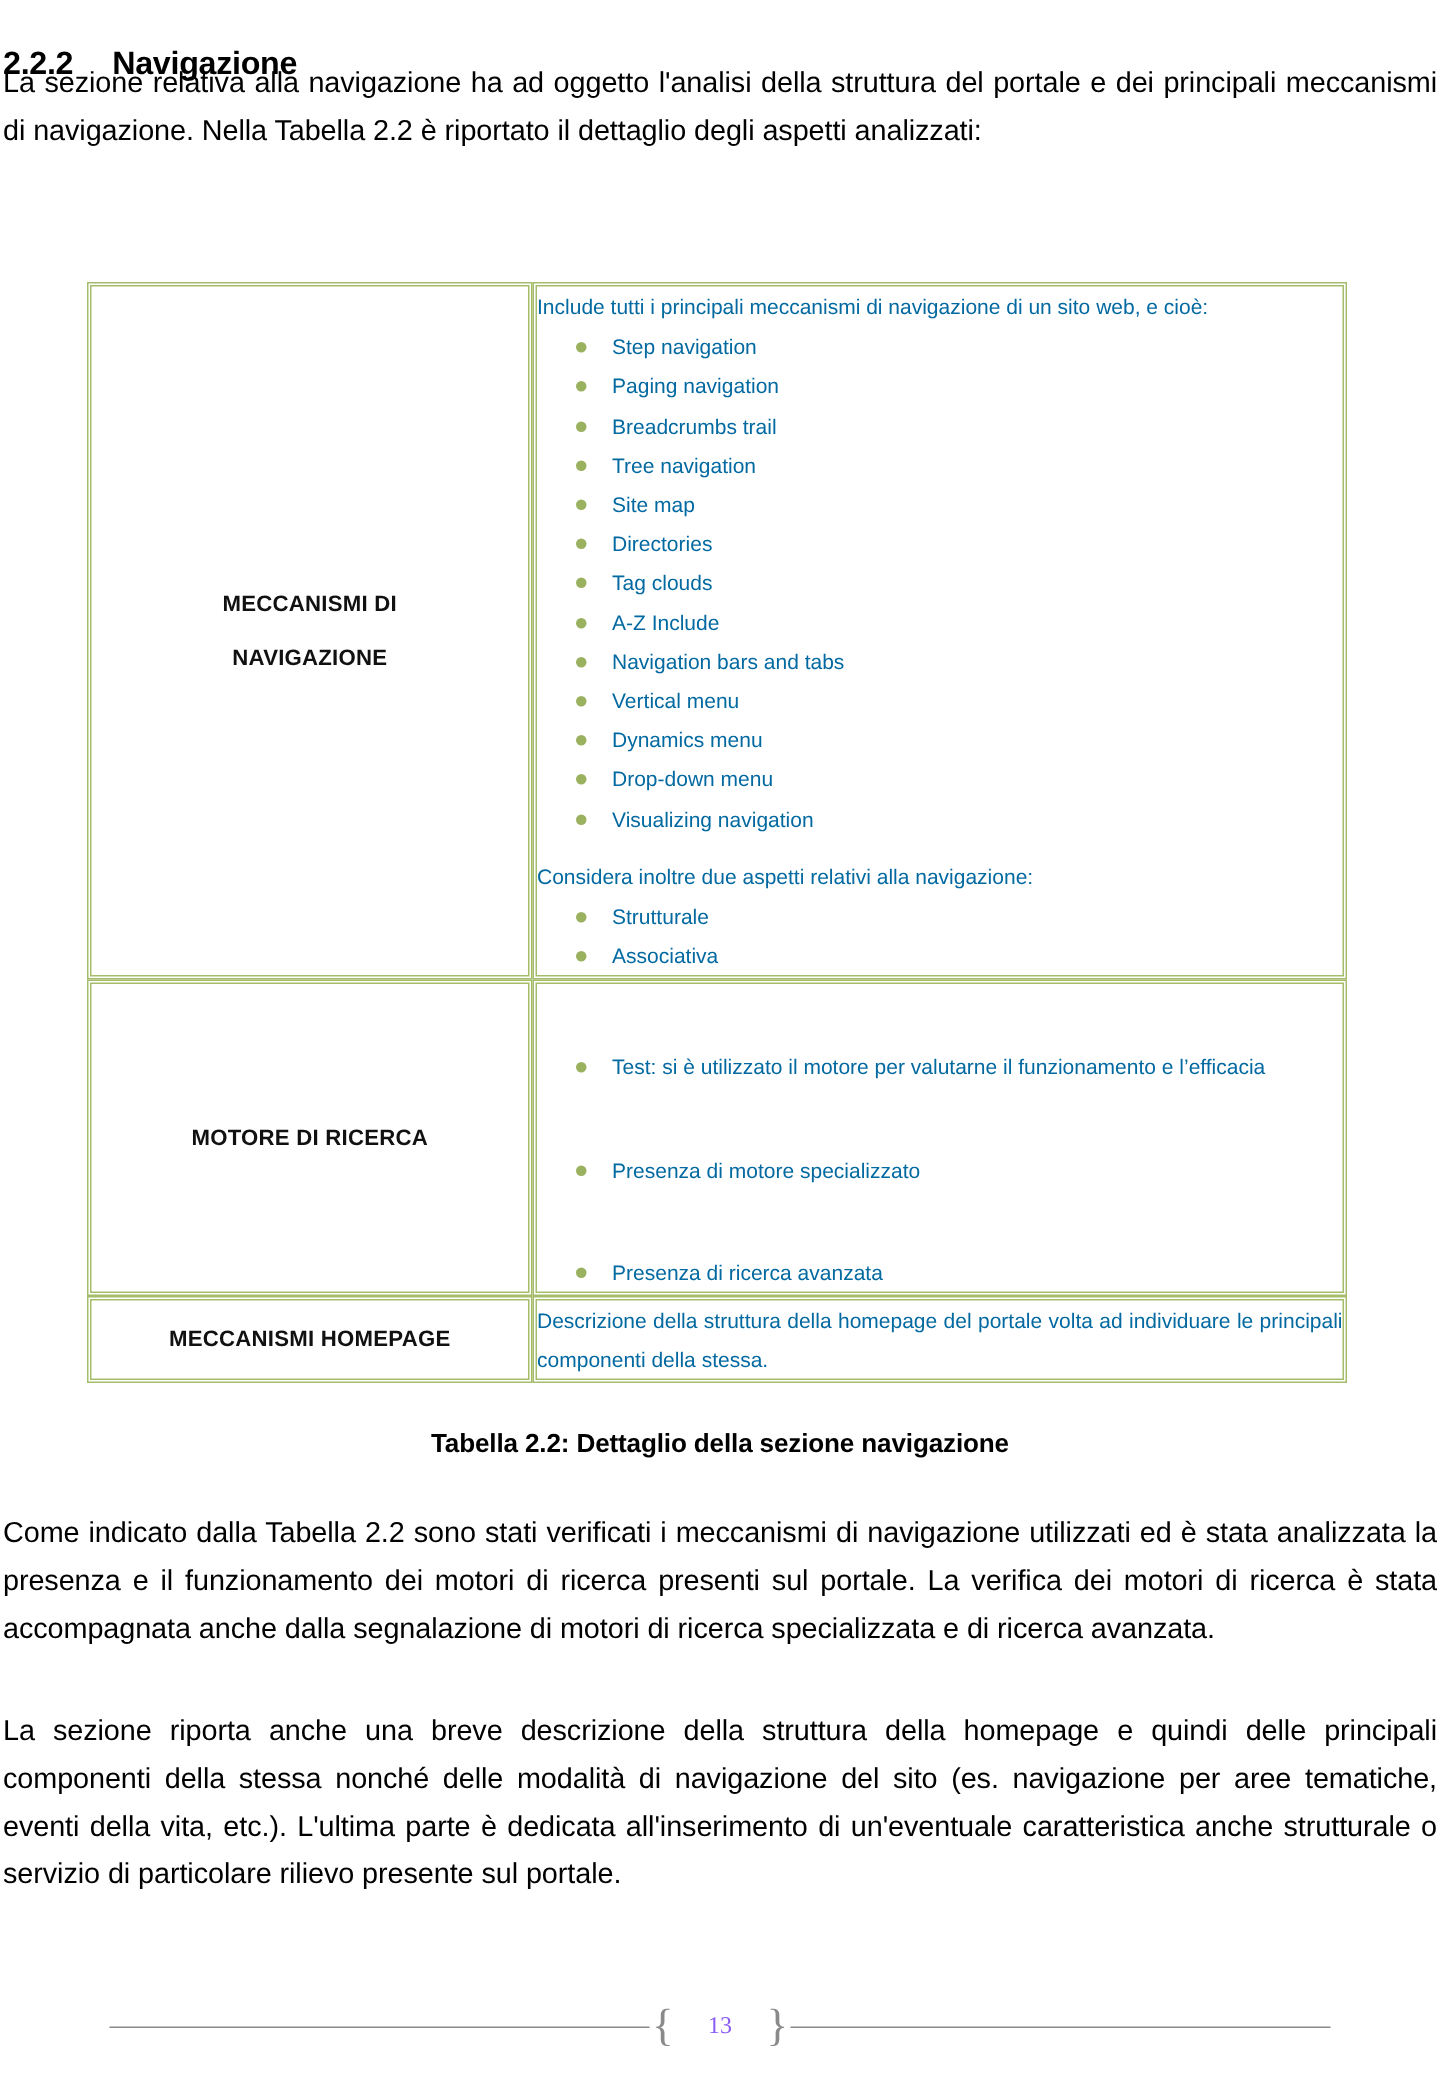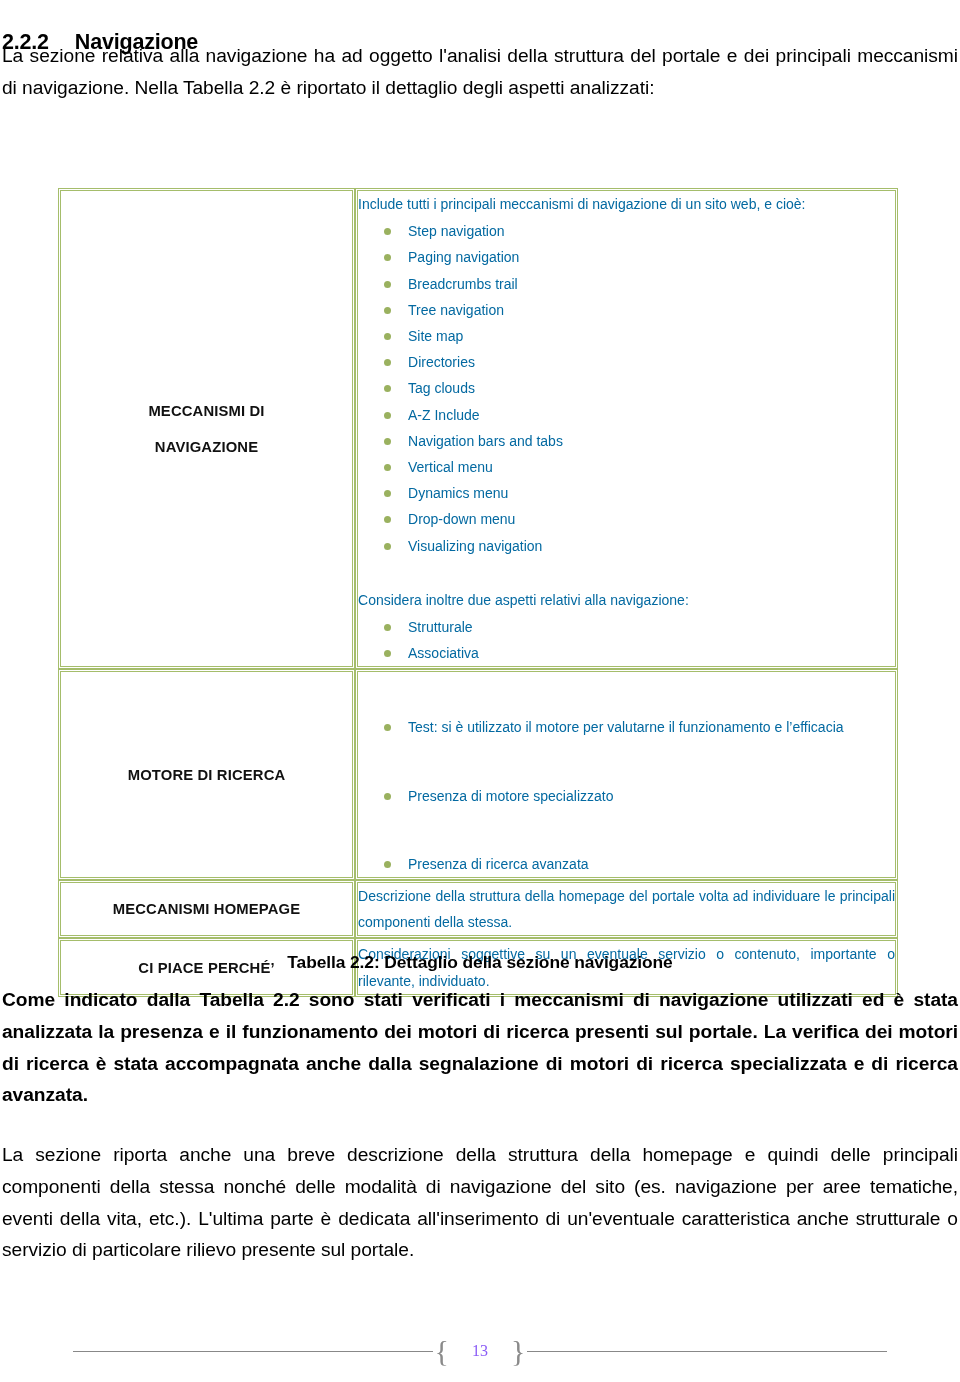--- a/index.html
+++ b/index.html
@@ -40,21 +40,21 @@
   
   .para {
     position: absolute;
     font-size: 19.2px;
     line-height: 31.8px;
     text-align: justify;
     letter-spacing: -0.05px;
     color: #000;
   }
   .para.intro { left: 2px; top: 40px; width: 956px; }
-  .para.p2 { left: 2px; top: 984px; width: 956px; font-weight: bold; }
+  .para.p2 { left: 2px; top: 1007px; width: 956px; }
   .para.p3 { left: 2px; top: 1139px; width: 956px; }
 
   
   .tbl-wrap {
     position: absolute;
     left: 58px;
     top: 188px;
     width: 840px;
   }
   table.detail {
@@ -113,21 +113,21 @@
     position: absolute;
     left: 4px;
     top: 10px;
     width: 7px;
     height: 7px;
     border-radius: 50%;
     background: #9AB15F;
   }
   ul.bul.tight li { line-height: 26.2px; margin-top: 42px; }
 
-  .gap-block { margin-top: 28px; }
+  .gap-block { margin-top: 12px; }
 
   
   .caption {
     position: absolute;
     left: 0;
     top: 952px;
     width: 960px;
     text-align: center;
     font-size: 17.4px;
     font-weight: bold;
@@ -218,24 +218,20 @@
               <li>Presenza di ricerca avanzata</li>
             </ul>
           </td>
         </tr>
 
         <tr>
           <td class="cell-label">MECCANISMI HOMEPAGE</td>
           <td class="cell-body mid just">Descrizione della struttura della homepage del portale volta ad individuare le principali componenti della stessa.</td>
         </tr>
 
-        <tr>
-          <td class="cell-label">CI PIACE PERCHÉ’</td>
-          <td class="cell-body mid just">Considerazioni soggettive su un eventuale servizio o contenuto, importante o rilevante, individuato.</td>
-        </tr>
       </tbody>
     </table>
   </div>
 
   <div class="caption">Tabella 2.2: Dettaglio della sezione navigazione</div>
 
   <div class="para p2">Come indicato dalla Tabella 2.2 sono stati verificati i meccanismi di navigazione utilizzati ed è stata analizzata la presenza e il funzionamento dei motori di ricerca presenti sul portale. La verifica dei motori di ricerca è stata accompagnata anche dalla segnalazione di motori di ricerca specializzata e di ricerca avanzata.</div>
 
   <div class="para p3">La sezione riporta anche una breve descrizione della struttura della homepage e quindi delle principali componenti della stessa nonché delle modalità di navigazione del sito (es. navigazione per aree tematiche, eventi della vita, etc.). L'ultima parte è dedicata all'inserimento di un'eventuale caratteristica anche strutturale o servizio di particolare rilievo presente sul portale.</div>
 

